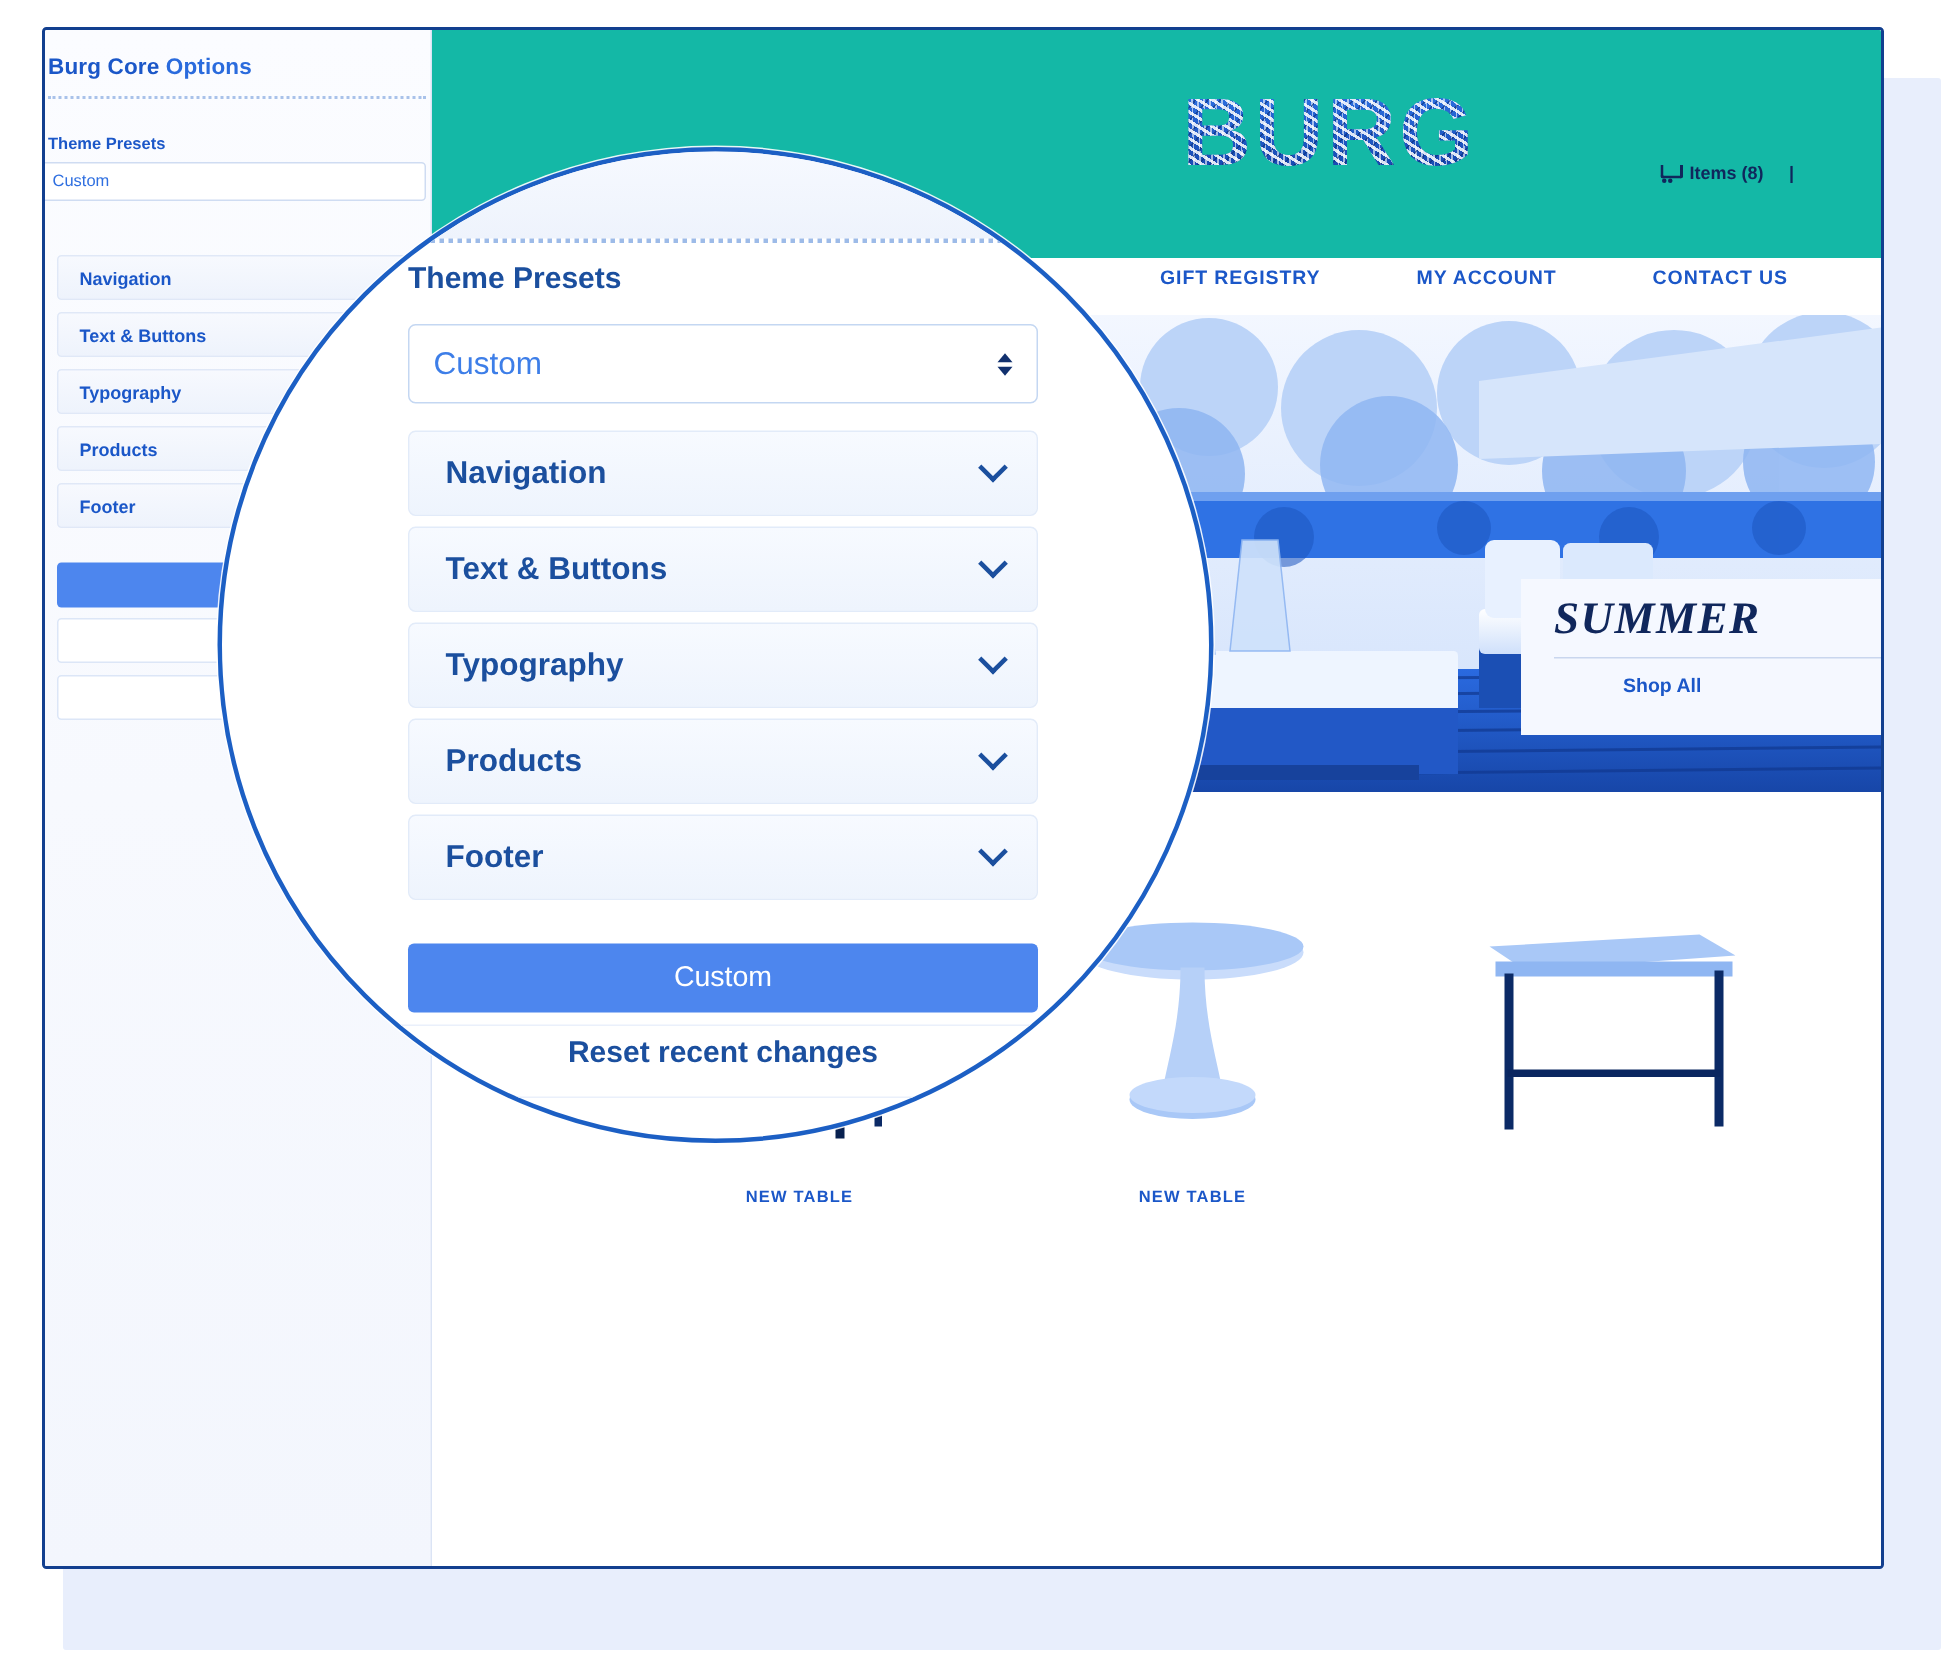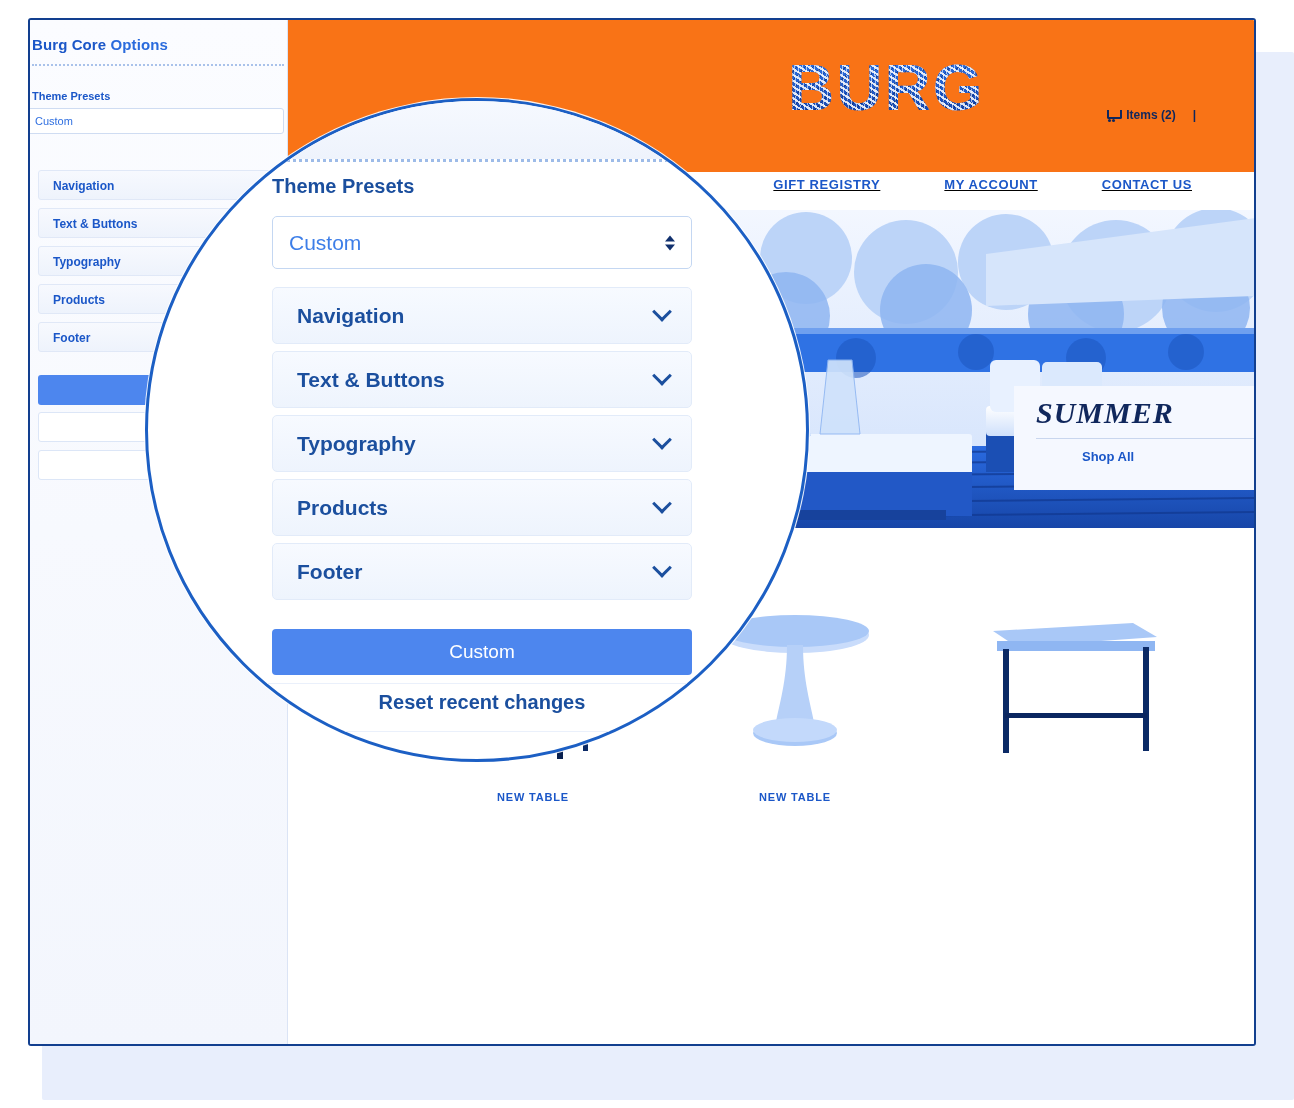--- a/index.html
+++ b/index.html
@@ -80,21 +80,21 @@
     text-align:right; padding: 8px 14px 0 0;
   }
 
   
   .store {
     position:absolute; left:258px; top:0; right:0; bottom:0;
     background:#ffffff;
   }
   .store-top {
     position:absolute; left:0; top:0; width:100%; height:152px;
-    background:#f97316;
+    background:#14b8a6;
   }
   .burg-logo {
     position:absolute; left:500px; top:36px;
     font-size: 64px; font-weight: 800; letter-spacing: 2px;
     line-height:1;
     color:#1e63d8;
     background-image:
       repeating-linear-gradient(32deg, rgba(255,255,255,.85) 0 2px, rgba(255,255,255,0) 2px 5px),
       repeating-linear-gradient(-48deg, rgba(10,40,110,.55) 0 1px, rgba(255,255,255,0) 1px 6px),
       repeating-linear-gradient(88deg, rgba(255,255,255,.6) 0 1px, rgba(255,255,255,0) 1px 4px),
@@ -106,21 +106,20 @@
   .cart-line {
     position:absolute; right: 58px; top: 88px;
     font-size: 12px; font-weight:700; color:#10275c;
     display:flex; align-items:center; gap:7px;
   }
   .cart-sep { color:#10275c; margin-left:10px; }
   .nav-row {
     position:absolute; left:0; top:142px; width:100%; height:44px;
     display:flex; align-items:center; justify-content:flex-end; gap:64px;
     padding-right: 62px;
-    text-decoration: underline;
   }
   .nav-row a {
     font-size: 13px; font-weight: 700; letter-spacing:.6px;
     color:#1b57c8; text-decoration:none;
   }
   .hero {
     position:absolute; left:0; top:190px; width:100%; height:318px;
     overflow:hidden;
   }
   .hero-banner {
@@ -288,21 +287,21 @@
         <span>Reset all changes</span>
       </div>
     </div>
 
     <div class="store">
 
       <div class="store-top">
         <div class="burg-logo">BURG</div>
         <div class="cart-line">
           <span class="i-cart"></span>
-          <span>Items (2)</span>
+          <span>Items (8)</span>
           <span class="cart-sep">|</span>
         </div>
       </div>
 
       <div class="nav-row">
         <a href="#">GIFT REGISTRY</a>
         <a href="#">MY ACCOUNT</a>
         <a href="#">CONTACT US</a>
       </div>
 

